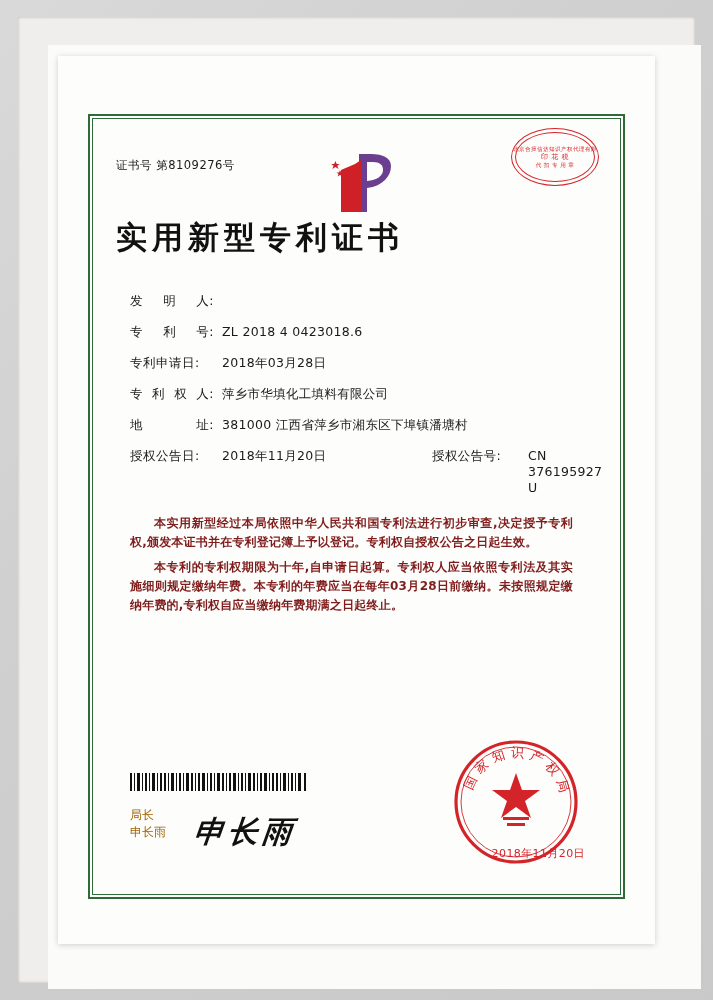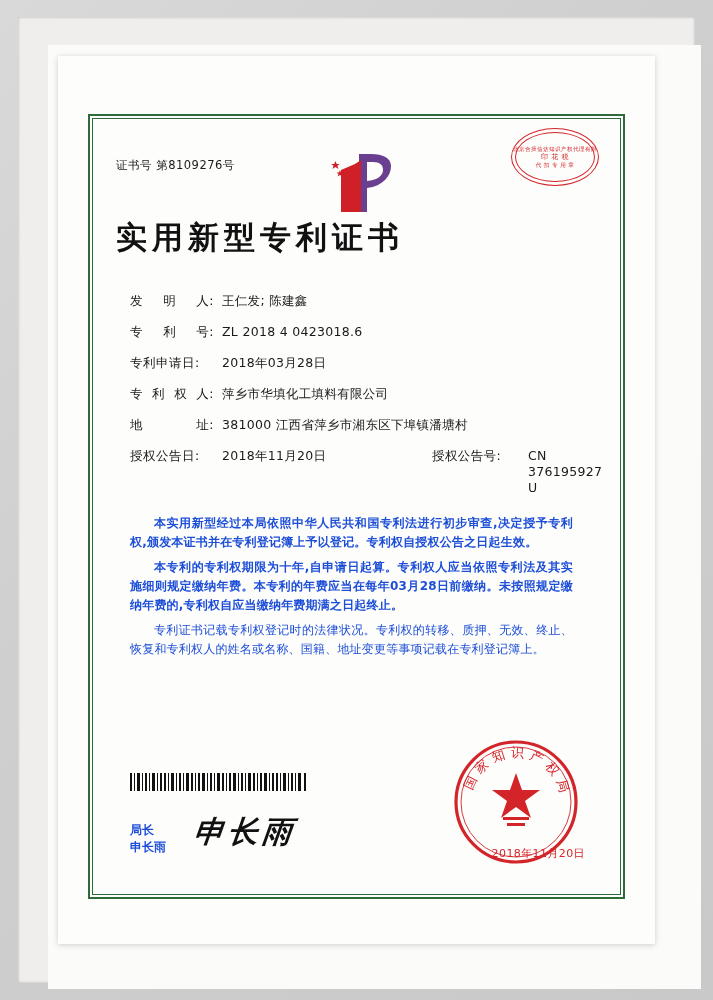--- a/index.html
+++ b/index.html
@@ -183,21 +183,21 @@
 
   
   .paragraphs {
     margin-top: 18px;
     padding-left: 14px;
     padding-right: 12px;
   }
   .para {
     font-size: 12px;
     line-height: 19px;
-    color: #1d4ed8;
+    color: #7f1d1d;
     text-align: justify;
     text-indent: 24px;
     margin-bottom: 6px;
     font-weight: bold;
     letter-spacing: 0.2px;
   }
   .para.thin { font-weight: normal; }
 
   
   .barcode {
@@ -206,25 +206,25 @@
     bottom: 104px;
     width: 178px;
     height: 18px;
   }
   .barcode svg { display: block; }
 
   
   .sig-block {
     position: absolute;
     left: 38px;
-    bottom: 39px;
+    bottom: 54px;
     font-size: 12px;
-    color: #1d4ed8;
+    color: #a16207;
     line-height: 17px;
-    font-weight: bold;
+    font-weight: normal;
   }
   .sig-script {
     position: absolute;
     left: 102px;
     bottom: 42px;
     font-size: 30px;
     font-family: "DejaVu Serif", "Liberation Serif", serif;
     font-style: italic;
     font-weight: bold;
     color: #111;
@@ -307,21 +307,20 @@
 
       <div class="fields">
 
 
         <div class="field-row">
           <div class="field-label spread">
             <span>发</span>
             <span>明</span>
             <span>人:</span>
           </div>
-          <div class="field-value">王仁发; 陈建鑫</div>
         </div>
 
         <div class="field-row">
           <div class="field-label spread">
             <span>专</span>
             <span>利</span>
             <span>号:</span>
           </div>
           <div class="field-value">ZL 2018 4 0423018.6</div>
         </div>
@@ -354,21 +353,20 @@
           <div class="field-value">2018年11月20日</div>
           <div class="label2">授权公告号:</div>
           <div class="value2">CN 376195927 U</div>
         </div>
 
       </div>
 
       <div class="paragraphs">
         <div class="para">本实用新型经过本局依照中华人民共和国专利法进行初步审查,决定授予专利权,颁发本证书并在专利登记簿上予以登记。专利权自授权公告之日起生效。</div>
         <div class="para">本专利的专利权期限为十年,自申请日起算。专利权人应当依照专利法及其实施细则规定缴纳年费。本专利的年费应当在每年03月28日前缴纳。未按照规定缴纳年费的,专利权自应当缴纳年费期满之日起终止。</div>
-        <div class="para thin">专利证书记载专利权登记时的法律状况。专利权的转移、质押、无效、终止、恢复和专利权人的姓名或名称、国籍、地址变更等事项记载在专利登记簿上。</div>
       </div>
 
       <div class="barcode">
         <svg width="178" height="18" viewBox="0 0 178 18">
           <rect x="0" y="0" width="2" height="18" fill="#111"></rect>
           <rect x="4" y="0" width="1" height="18" fill="#111"></rect>
           <rect x="7" y="0" width="3" height="18" fill="#111"></rect>
           <rect x="12" y="0" width="1" height="18" fill="#111"></rect>
           <rect x="15" y="0" width="2" height="18" fill="#111"></rect>
           <rect x="19" y="0" width="1" height="18" fill="#111"></rect>

